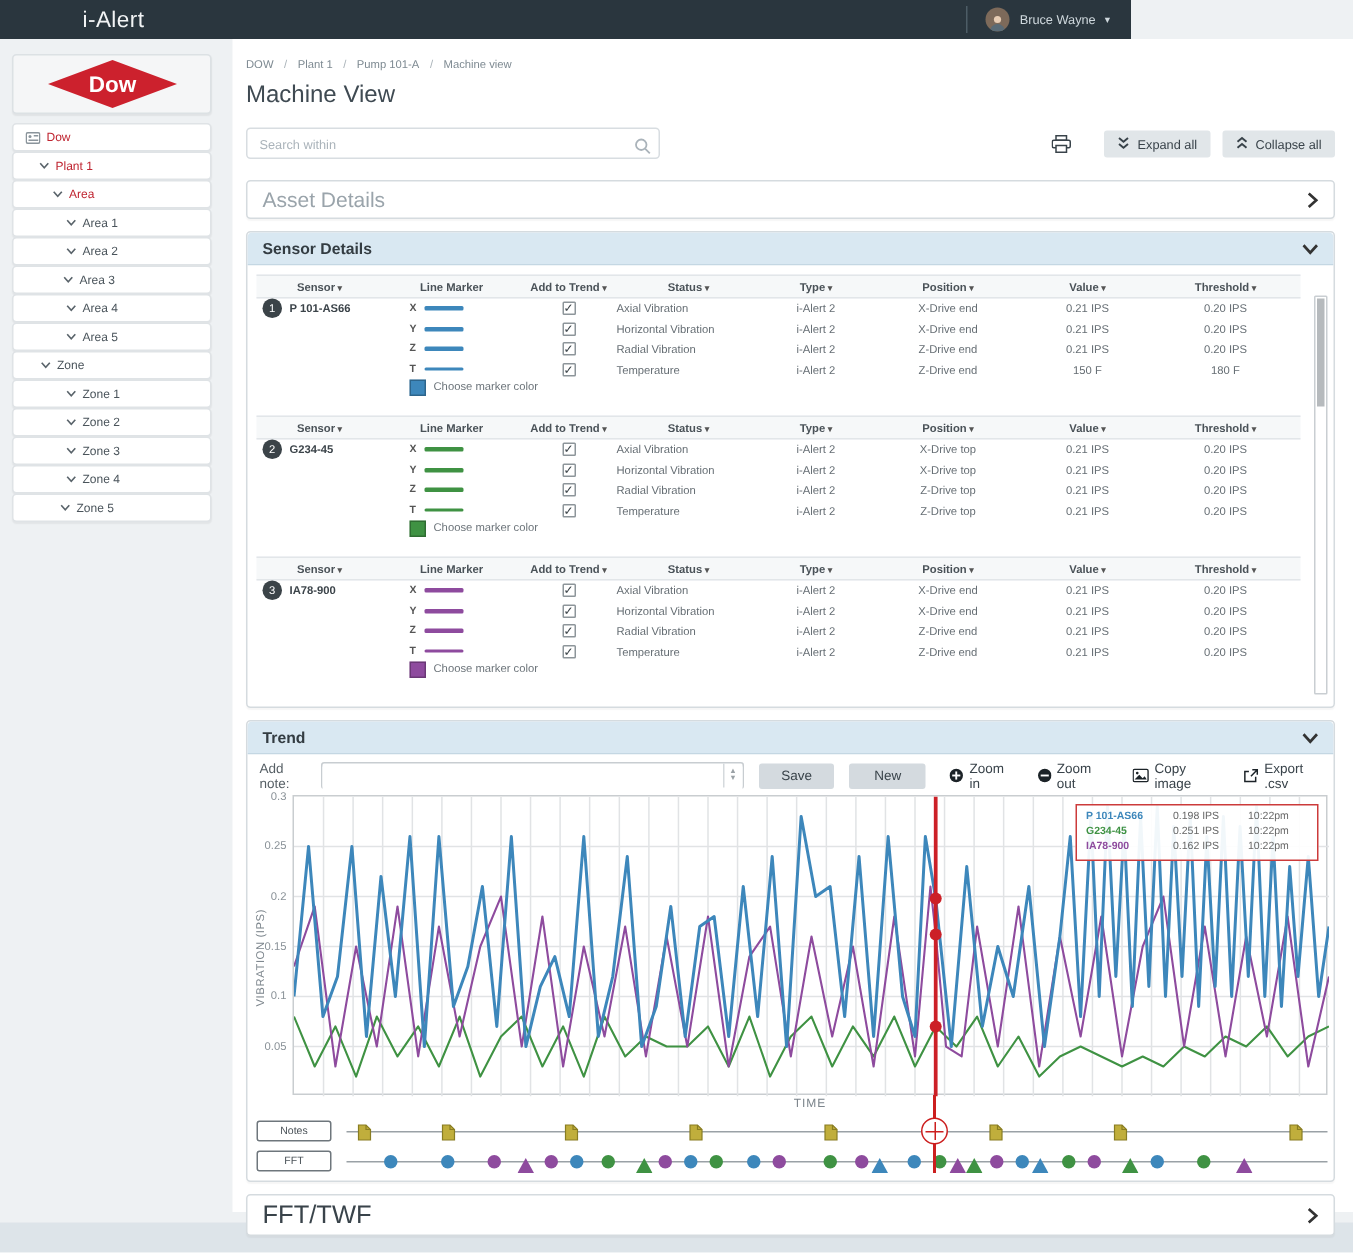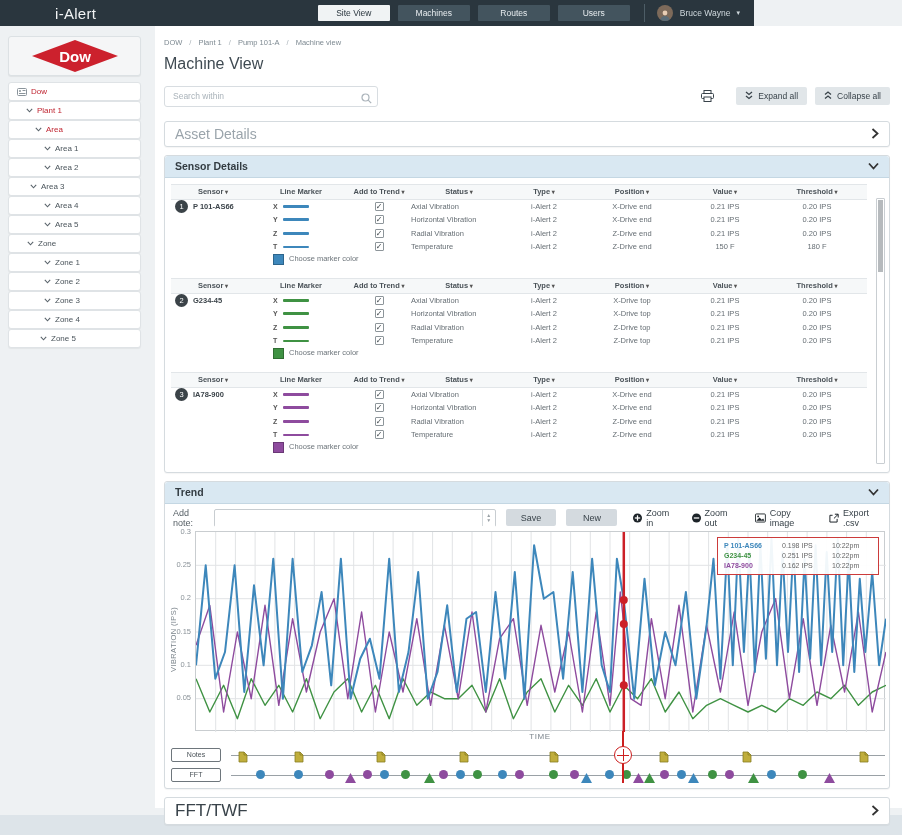--- a/index.html
+++ b/index.html
@@ -29,21 +29,21 @@
   .tlabel.red { color:#bf2430; }
 
   
   .main { position:absolute; left:164px; top:26px; width:726px; }
   .crumbs { margin-top:12px; font-size:7.5px; color:#7e8a92; }
   .crumbs .ci { cursor:pointer; }
   .crumbs .sep { margin:0 7px; color:#aab3b9; }
   .page-title { margin-top:8px; font-size:16px; font-weight:400; color:#3f4a52; }
 
   .search-row { margin-top:12px; display:flex; align-items:center; }
-  .search-box { position:relative; width:214px; }
+  .search-box { position:relative; width:276px; }
   .search-input { width:100%; height:21px; border:1px solid #d8dde1; border-radius:3px; font-size:8.5px; padding:0 22px 0 8px; color:#555; font-family:"Liberation Sans", sans-serif; }
   .search-input::placeholder { color:#aab3ba; }
   .search-icon { position:absolute; right:6px; top:5px; }
   .sr-spacer { flex:1; }
   .print-btn { margin-right:14px; cursor:pointer; display:flex; }
   .gbtn { height:18px; padding:0 9px; background:#e1e6e9; border-radius:2px; font-size:8.5px; color:#39434a; display:flex; align-items:center; margin-left:8px; cursor:pointer; }
   .gbtn svg { margin-right:5px; }
 
   
   .panel { border:1px solid #d5dbdf; border-radius:3px; background:#fff; margin-top:8px; box-shadow:0 1px 1px rgba(0,0,0,0.04); }
@@ -107,26 +107,20 @@
   .crosshair:after { content:""; position:absolute; top:50%; left:2px; right:2px; height:1px; background:#cc1f1f; }
 
   .fftpanel .panel-head { height:26px; }
 </style>
 </head>
 <body>
 
 <div class="topbar">
   <div class="app-title">i-Alert</div>
   <div class="topbar-spacer"></div>
-  <div style="display:flex;align-items:center;">
-      <div class="navbtn active">Site View</div>
-      <div class="navbtn">Machines</div>
-      <div class="navbtn">Routes</div>
-      <div class="navbtn">Users</div>
-    </div>
   <div class="topbar-divider"></div>
   <div class="avatar">
     <svg width="12" height="12" viewBox="0 0 12 12">
         <circle cx="6" cy="4" r="2.4" fill="#e8cdb4"></circle>
         <path d="M1 12 a5 5 0 0 1 10 0 z" fill="#5a6b76"></path>
       </svg>
   </div>
   <div class="user-name">Bruce Wayne</div>
   <div class="user-caret">▾</div>
 </div>
@@ -178,21 +172,21 @@
         <span class="tlabel">Area 1</span>
       </div>
       <div class="tree-item" style="padding-left: 35px;">
         <span class="chev">
           <svg width="7" height="5" viewBox="0 0 7 5">
             <polyline points="0.8,0.8 3.5,3.8 6.2,0.8" fill="none" stroke="#5a646b" stroke-width="1.1"></polyline>
           </svg>
         </span>
         <span class="tlabel">Area 2</span>
       </div>
-      <div class="tree-item" style="padding-left: 21px;">
+      <div class="tree-item" style="padding-left: 33px;">
         <span class="chev">
           <svg width="7" height="5" viewBox="0 0 7 5">
             <polyline points="0.8,0.8 3.5,3.8 6.2,0.8" fill="none" stroke="#5a646b" stroke-width="1.1"></polyline>
           </svg>
         </span>
         <span class="tlabel">Area 3</span>
       </div>
       <div class="tree-item" style="padding-left: 35px;">
         <span class="chev">
           <svg width="7" height="5" viewBox="0 0 7 5">

